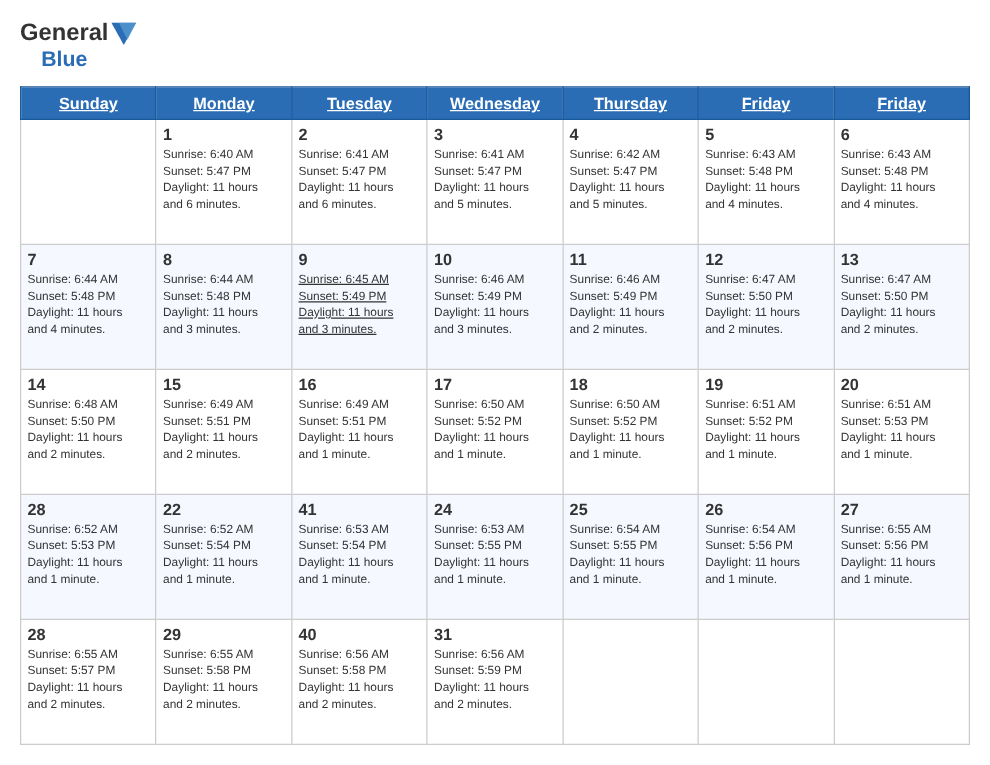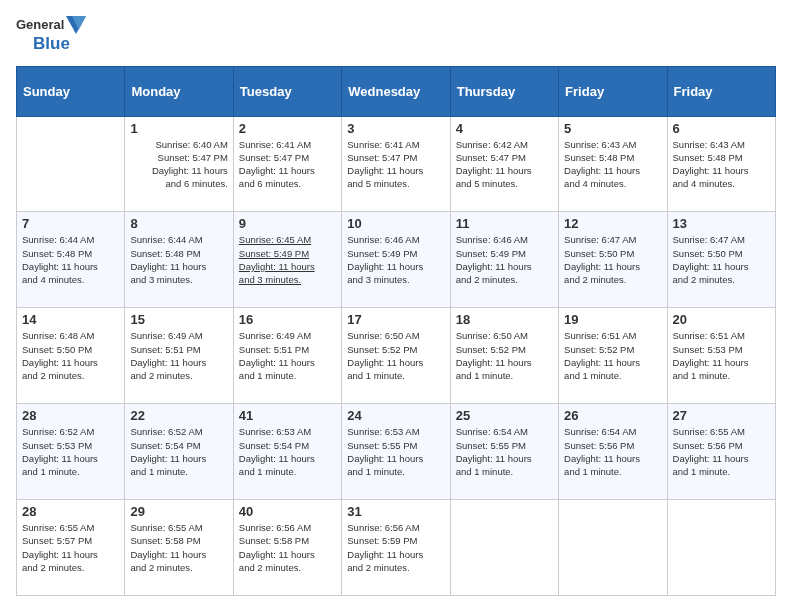--- a/index.html
+++ b/index.html
@@ -43,25 +43,26 @@
     .calendar {
       flex: 1;
       border: 1px solid #ccc;
       border-collapse: collapse;
       width: 100%;
       table-layout: fixed;
     }
     .calendar th {
       background: #2a6db5;
       color: #fff;
-      text-align: left;
-      padding: 17px 6px;
+      text-align: center;
+      padding: 5px 6px;
       font-size: 13px;
       font-weight: bold;
       border: 1px solid #1a5a9a;
+      text-decoration: underline;
     }
     .calendar td {
       vertical-align: top;
       padding: 4px 5px;
       border: 1px solid #ccc;
       font-size: 10px;
       color: #333;
       height: 80px;
     }
     .day-number {
@@ -82,21 +83,21 @@
     .calendar thead tr th { background: #2a6db5; }
   </style>
 </head>
 <body>
 
 <div class="page">
   <div class="header">
     <div class="logo">
   <div style="display:flex;flex-direction:column;align-items:flex-start;line-height:1.15;">
     <div style="display:flex;align-items:center;gap:2px;">
-      <span style="font-size:13px;font-weight:bold;color:#333;">General</span>
+      <span style="font-size:19px;font-weight:bold;color:#333;">General</span>
       <svg width="20" height="18" viewBox="0 0 20 18">
         <polygon points="0,0 20,0 10,18" fill="#2a6db5"></polygon>
         <polygon points="6,0 20,0 13,14" fill="#5a9fd4" opacity="0.7"></polygon>
       </svg>
     </div>
     <span style="font-size:17px;font-weight:bold;color:#2a6db5;margin-left:17px;">Blue</span>
   </div>
 </div>
     <div class="title-block">
       <div class="month-year"></div>
@@ -114,21 +115,21 @@
           <th>Thursday</th>
           <th>Friday</th>
           <th>Friday</th>
         </tr>
     </thead>
     <tbody id="calendar-body">
     <tr>
           <td class="empty"></td>
           <td>
             <span class="day-number">1</span>
-            <div class="day-info" style="white-space: pre-line; text-align: right;">Sunrise: 6:40 AM
+            <div class="day-info" style="white-space: pre-line;">Sunrise: 6:40 AM
 Sunset: 5:47 PM
 Daylight: 11 hours
 and 6 minutes.</div>
           </td>
           <td>
             <span class="day-number">2</span>
             <div class="day-info" style="white-space: pre-line;">Sunrise: 6:41 AM
 Sunset: 5:47 PM
 Daylight: 11 hours
 and 6 minutes.</div>

